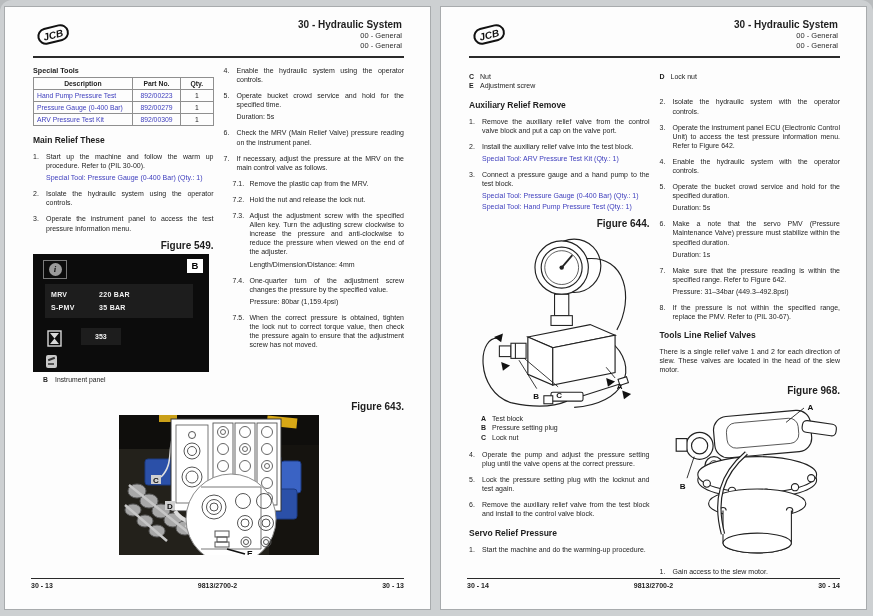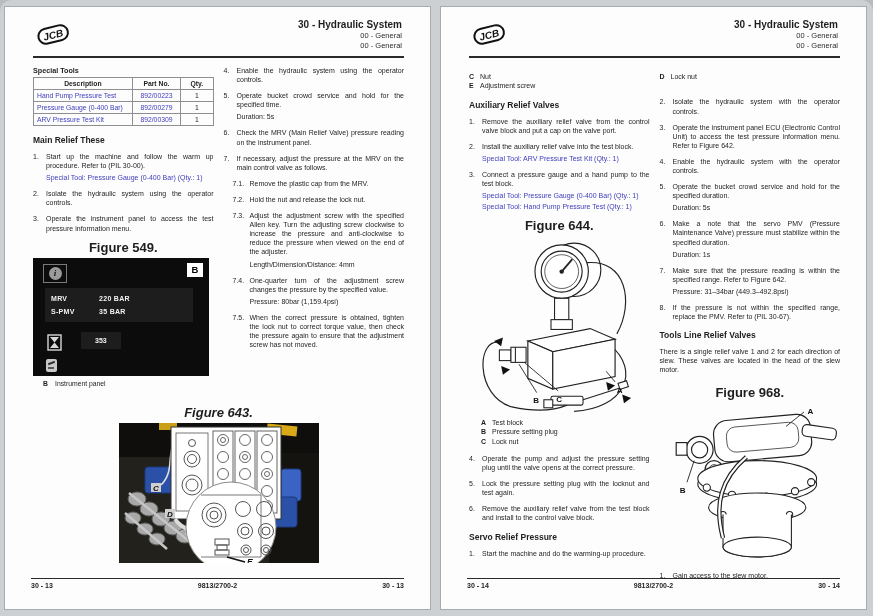--- a/index.html
+++ b/index.html
@@ -23,41 +23,41 @@
   table.tools th, table.tools td { border:1px solid #8f8f8f; padding:2px 3px; vertical-align:top; }
   table.tools th { font-weight:bold; text-align:center; }
   td.blue { color:#3d3dbd; }
   td.ctr { text-align:center; }
   .step { display:flex; margin-bottom:7px; font-size:7px; line-height:1.3; }
   .step .num { flex:none; width:13px; }
   .step .body { flex:1; text-align:justify; }
   .sub .num { width:17px; margin-left:9px; }
   .tool { color:#3d3dbd; margin-top:3px; text-align:left; }
   .detail { margin-top:3px; text-align:left; }
-  .fig-cap { text-align:center; font-weight:bold; font-size:13px; margin:5px 0 3px 0; }
+  .fig-cap { text-align:right; font-weight:bold; font-size:10px; margin:5px 0 3px 0; }
   .keyrow { display:flex; font-size:7px; line-height:1.35; margin-left:12px; }
   .keyrow .kl { font-weight:bold; width:11px; flex:none; }
   .keylist { margin-bottom:8px; }
   .ftr { position:absolute; left:26px; right:26px; bottom:20px; border-top:1.5px solid #2a2a2a; padding-top:3px; display:flex; justify-content:space-between; font-size:7px; font-weight:bold; }
   
   .f642 { position:relative; width:176px; height:118px; background:#0c0c0c; }
   .f642 .infoicon { position:absolute; left:10px; top:6px; width:24px; height:19px; border:1px solid #7a7a7a; display:flex; align-items:center; justify-content:center; }
   .f642 .infoicon .dot { width:13px; height:13px; border-radius:50%; background:#9a9a9a; color:#111; font-size:9px; font-style:italic; font-weight:bold; font-family:"Liberation Serif",serif; text-align:center; line-height:13px; }
   .f642 .blab { position:absolute; right:6px; top:5px; width:16px; height:14px; background:#fff; color:#000; font-size:9.5px; font-weight:bold; text-align:center; line-height:14px; }
   .f642 .strip { position:absolute; left:12px; top:30px; width:148px; background:#1d1d1d; padding:4px 6px; }
   .f642 .rrow { display:flex; color:#f2f2f2; font-size:7px; font-weight:bold; letter-spacing:.3px; padding:3px 0; }
   .f642 .rrow .rn { width:48px; }
   .f642 .hg { position:absolute; left:14px; top:76px; }
   .f642 .counter { position:absolute; left:48px; top:74px; background:#1d1d1d; color:#f2f2f2; font-size:7px; font-weight:bold; padding:5px 14px; }
   .f642 .mini { position:absolute; left:13px; top:101px; width:11px; height:13px; background:#c9c9c9; border-radius:2px; }
   .f642 .mini:before { content:""; position:absolute; left:2px; top:3px; width:7px; height:2px; background:#333; transform:rotate(-20deg); }
   .f642 .mini:after { content:""; position:absolute; left:2px; top:8px; width:6px; height:2px; background:#555; }
   .fig-caption-line { font-size:6.8px; margin:4px 0 0 10px; display:flex; }
   .fig-caption-line b { width:12px; }
-  .figwrap-center { text-align:center; margin-top:18px;font-style:italic; }
+  .figwrap-center { text-align:center; margin-top:18px; }
   svg text { font-family:"Liberation Sans",sans-serif; }
 </style>
 </head>
 <body>
 
 <div class="viewer"></div>
 
 <div class="page page-left">
   <div class="inner">
     <div class="hdr">
@@ -339,21 +339,21 @@
           <div class="keyrow" style="margin-left:0">
             <span class="kl">C</span>
             <span>Nut</span>
           </div>
           <div class="keyrow" style="margin-left:0">
             <span class="kl">E</span>
             <span>Adjustment screw</span>
           </div>
         </div>
 
-        <div class="sec-h">Auxiliary Relief Valves</div>
+        <div class="sec-h">Auxiliary Relief Remove</div>
 
         <div class="step">
           <span class="num">1.</span>
           <span class="body">Remove the auxiliary relief valve from the control valve block and put a cap on the valve port.</span>
         </div>
         <div class="step">
           <span class="num">2.</span>
           <div class="body">
             <div style="text-align:justify">Install the auxiliary relief valve into the test block.</div>
             <div class="tool">Special Tool: ARV Pressure Test Kit (Qty.: 1)</div>

